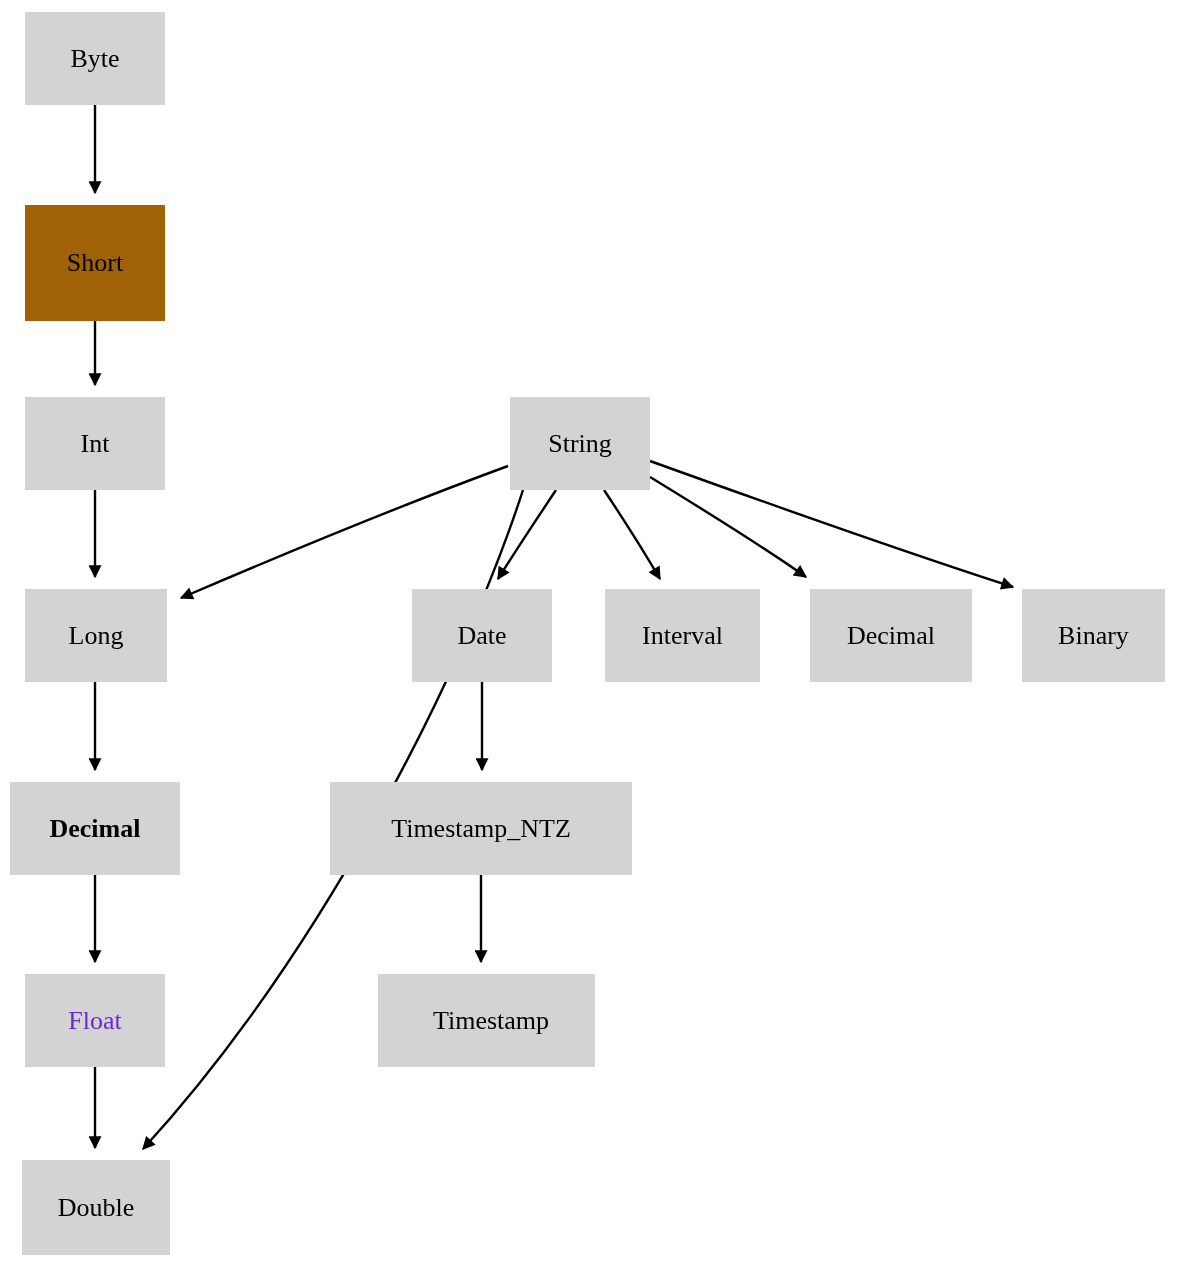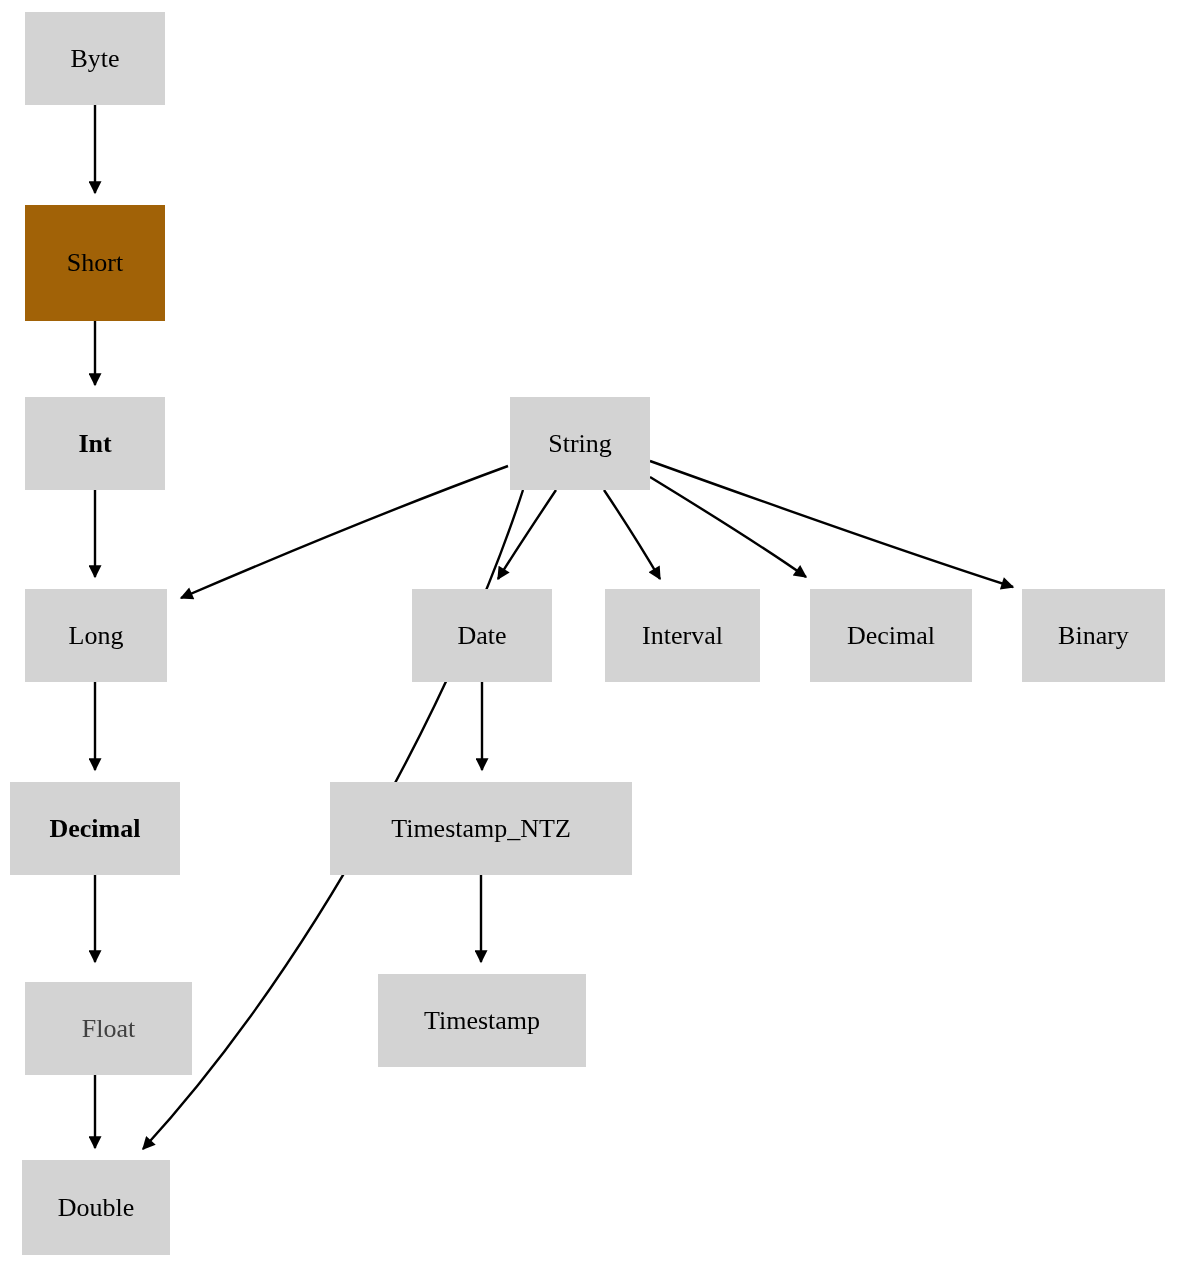--- a/index.html
+++ b/index.html
@@ -63,26 +63,26 @@
         <path d="M650,477 C704,510 758,543 806,577" class="edge" marker-end="url(#arrowhead)" stroke="#000000"></path>
         <path d="M650,461 C772,505 892,548 1013,587" class="edge" marker-end="url(#arrowhead)" stroke="#000000"></path>
         <path d="M523,490 C462,678 318,958 143,1149" class="edge" marker-end="url(#arrowhead)" stroke="#000000"></path>
         <path d="M482,682 L482,770" class="edge" marker-end="url(#arrowhead)" stroke="#000000"></path>
         <path d="M481,875 L481,962" class="edge" marker-end="url(#arrowhead)" stroke="#000000"></path>
       </g>
   </svg>
   <div id="nodes">
       <div class="node" style="left: 25px; top: 12px; width: 140px; height: 93px; background: rgb(211, 211, 211); color: rgb(0, 0, 0);">Byte</div>
       <div class="node" style="left: 25px; top: 205px; width: 140px; height: 116px; background: #a16207; color: rgb(0, 0, 0);">Short</div>
-      <div class="node" style="left: 25px; top: 397px; width: 140px; height: 93px; background: rgb(211, 211, 211); color: rgb(0, 0, 0); font-weight: bold;">Int</div>
+      <div class="node" style="left: 25px; top: 397px; width: 140px; height: 93px; background: rgb(211, 211, 211); color: rgb(0, 0, 0);">Int</div>
       <div class="node" style="left: 25px; top: 589px; width: 142px; height: 93px; background: rgb(211, 211, 211); color: rgb(0, 0, 0);">Long</div>
       <div class="node" style="left: 10px; top: 782px; width: 170px; height: 93px; background: rgb(211, 211, 211); color: rgb(0, 0, 0); font-weight: bold;">Decimal</div>
-      <div class="node" style="left: 25px; top: 974px; width: 167px; height: 93px; background: rgb(211, 211, 211); color: #404040; margin-top: 8px;">Float</div>
+      <div class="node" style="left: 25px; top: 974px; width: 140px; height: 93px; background: rgb(211, 211, 211); color: #6d28d9;">Float</div>
       <div class="node" style="left: 22px; top: 1160px; width: 148px; height: 95px; background: rgb(211, 211, 211); color: rgb(0, 0, 0);">Double</div>
       <div class="node" style="left: 510px; top: 397px; width: 140px; height: 93px; background: rgb(211, 211, 211); color: rgb(0, 0, 0);">String</div>
       <div class="node" style="left: 412px; top: 589px; width: 140px; height: 93px; background: rgb(211, 211, 211); color: rgb(0, 0, 0);">Date</div>
       <div class="node" style="left: 605px; top: 589px; width: 155px; height: 93px; background: rgb(211, 211, 211); color: rgb(0, 0, 0);">Interval</div>
       <div class="node" style="left: 810px; top: 589px; width: 162px; height: 93px; background: rgb(211, 211, 211); color: rgb(0, 0, 0);">Decimal</div>
       <div class="node" style="left: 1022px; top: 589px; width: 143px; height: 93px; background: rgb(211, 211, 211); color: rgb(0, 0, 0);">Binary</div>
       <div class="node" style="left: 330px; top: 782px; width: 302px; height: 93px; background: rgb(211, 211, 211); color: rgb(0, 0, 0);">Timestamp_NTZ</div>
-      <div class="node" style="left: 378px; top: 974px; width: 208px; height: 93px; background: rgb(211, 211, 211); color: rgb(0, 0, 0);">Timestamp</div>
+      <div class="node" style="left: 378px; top: 974px; width: 208px; height: 93px; background: rgb(211, 211, 211); color: rgb(0, 0, 0); padding-left: 9px;">Timestamp</div>
     </div>
 </div>
 
 </body></html>

